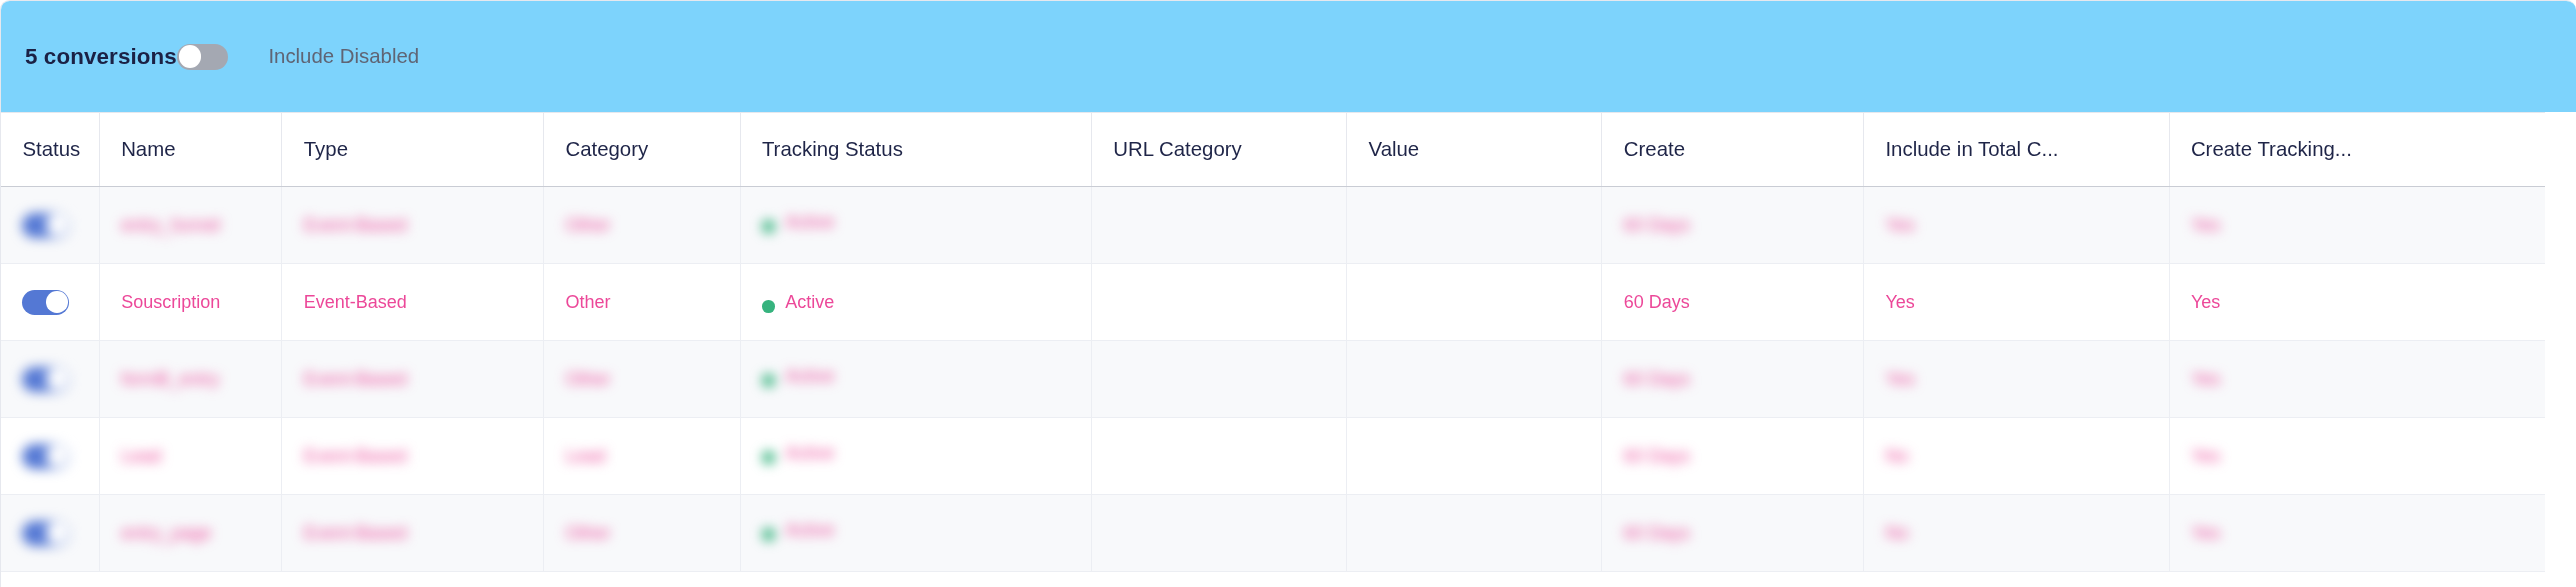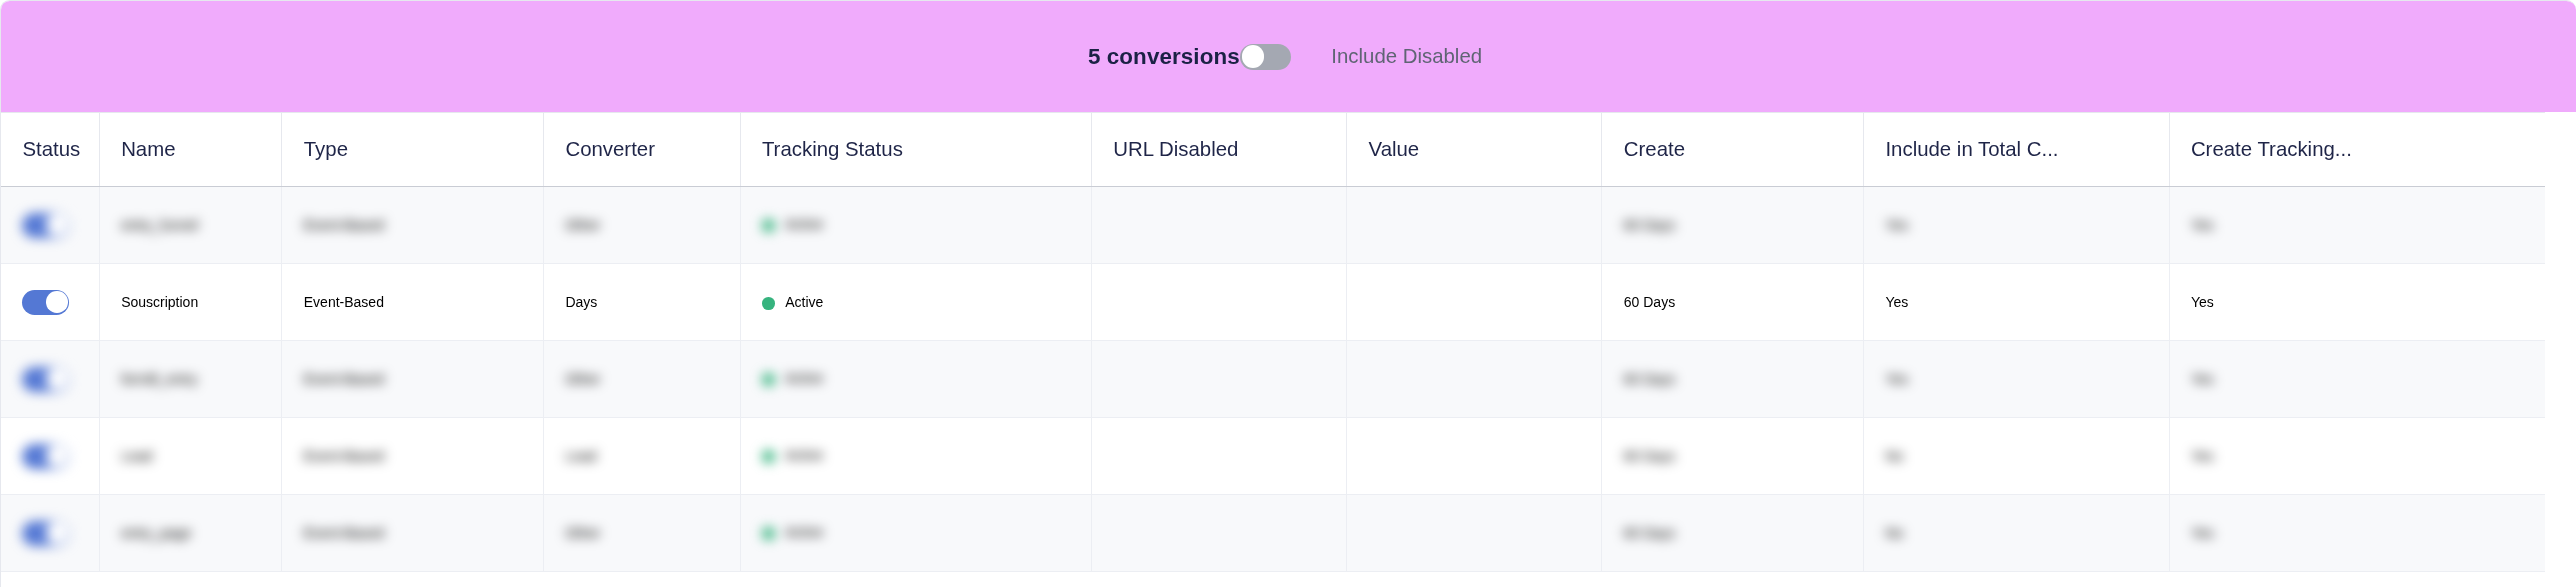--- a/index.html
+++ b/index.html
@@ -23,23 +23,23 @@
     border-left: 1px solid #e6e8ee;
     border-top: 1px solid #e6e8ee;
     overflow: hidden;
   }
 
   
   .toolbar {
     height: 111px;
     display: flex;
     align-items: center;
-    justify-content: center;
+    justify-content: flex-start;
     padding: 0 31px 0 24px;
-    background: #f0abfc;
+    background: #7dd3fc;
   }
 
   .toolbar-title {
     font-size: 22.4px;
     font-weight: bold;
     color: #1b2145;
     letter-spacing: 0.1px;
     white-space: nowrap;
   }
 
@@ -96,22 +96,22 @@
     padding: 0 0 0 21.4px;
     white-space: nowrap;
     overflow: hidden;
   }
   table.grid thead th:last-child { border-right: none; }
   table.grid thead th.col-status { padding-left: 21.4px; }
 
   table.grid tbody td {
     height: 77px;
     vertical-align: middle;
-    font-size: 14px;
-    color: #000000;
+    font-size: 18px;
+    color: #ec4899;
     padding: 0 0 0 21.4px;
     border-bottom: 1px solid #eceef3;
     border-right: 1px solid #eceef3;
     white-space: nowrap;
     overflow: hidden;
     background: transparent;
   }
   table.grid tbody td:last-child { border-right: none; }
   table.grid tbody tr.alt { background: #f8f9fb; }
   table.grid tbody tr.plain { background: #ffffff; }
@@ -182,23 +182,23 @@
       <col style="width:245px">
       <col style="width:286px">
       <col style="width:352px">
     </colgroup>
 
     <thead>
       <tr>
         <th class="col-status">Status</th>
         <th>Name</th>
         <th>Type</th>
-        <th>Converter</th>
+        <th>Category</th>
         <th>Tracking Status</th>
-        <th>URL Disabled</th>
+        <th>URL Category</th>
         <th>Value</th>
         <th>Create</th>
         <th>Include in Total C...</th>
         <th>Create Tracking...</th>
       </tr>
     </thead>
 
     <tbody>
         <tr class="alt blurred">
           <td class="cell-status">
@@ -220,21 +220,21 @@
           <td><span class="blurwrap">Yes</span></td>
         </tr>
         <tr class="plain">
           <td class="cell-status">
             <div class="row-switch">
               <div class="knob"></div>
             </div>
           </td>
           <td><span>Souscription</span></td>
           <td><span>Event-Based</span></td>
-          <td><span>Days</span></td>
+          <td><span>Other</span></td>
           <td><span><span class="track-status">
                 <span class="dot" style="background: rgb(54, 179, 126);"></span>
                 <span>Active</span>
               </span></span></td>
           <td><span></span></td>
           <td><span></span></td>
           <td><span>60 Days</span></td>
           <td><span>Yes</span></td>
           <td><span>Yes</span></td>
         </tr>

